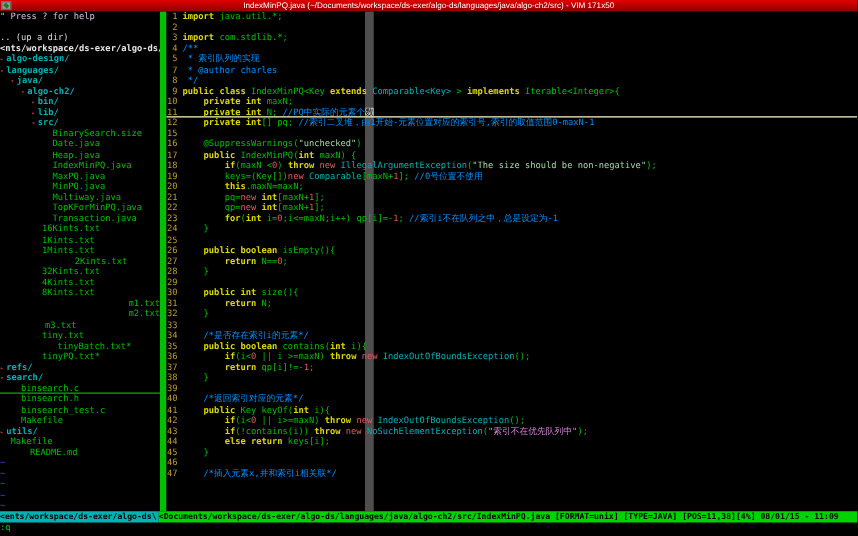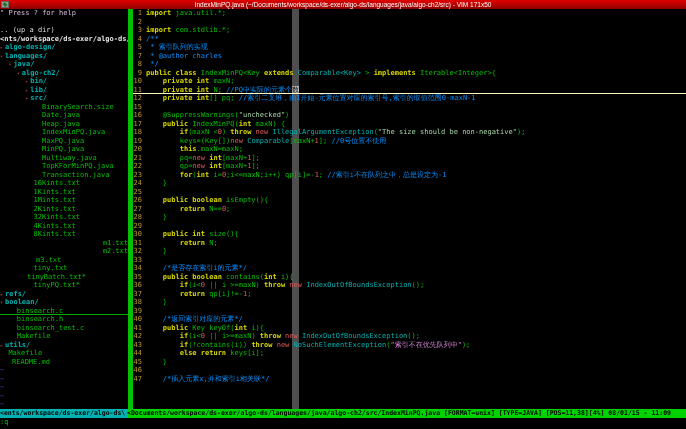--- a/index.html
+++ b/index.html
@@ -71,39 +71,39 @@
           <div class="row t-item" style="padding-left: 42px;"><span class="file">Heap.java</span></div>
           <div class="row t-item" style="padding-left: 42px;"><span class="file">IndexMinPQ.java</span></div>
           <div class="row t-item" style="padding-left: 42px;"><span class="file">MaxPQ.java</span></div>
           <div class="row t-item" style="padding-left: 42px;"><span class="file">MinPQ.java</span></div>
           <div class="row t-item" style="padding-left: 42px;"><span class="file">Multiway.java</span></div>
           <div class="row t-item" style="padding-left: 42px;"><span class="file">TopKForMinPQ.java</span></div>
           <div class="row t-item" style="padding-left: 42px;"><span class="file">Transaction.java</span></div>
           <div class="row t-item" style="padding-left: 33.6px;"><span class="file">16Kints.txt</span></div>
           <div class="row t-item" style="padding-left: 33.6px;"><span class="file">1Kints.txt</span></div>
           <div class="row t-item" style="padding-left: 33.6px;"><span class="file">1Mints.txt</span></div>
-          <div class="row t-item" style="padding-left: 33.6px;"><span class="file">2Kints.txt</span></div>
+          <div class="row t-item" style="padding-left: 33.6px; text-align: center;"><span class="file">2Kints.txt</span></div>
           <div class="row t-item" style="padding-left: 33.6px;"><span class="file">32Kints.txt</span></div>
           <div class="row t-item" style="padding-left: 33.6px;"><span class="file">4Kints.txt</span></div>
           <div class="row t-item" style="padding-left: 33.6px;"><span class="file">8Kints.txt</span></div>
           <div class="row t-item" style="padding-left: 33.6px; text-align: right;"><span class="file">m1.txt</span></div>
           <div class="row t-item" style="padding-left: 33.6px; text-align: right;"><span class="file">m2.txt</span></div>
           <div class="row t-item" style="padding-left: 36px;"><span class="file">m3.txt</span></div>
           <div class="row t-item" style="padding-left: 33.6px;"><span class="file">tiny.txt</span></div>
-          <div class="row t-item" style="padding-left: 27px; text-decoration: underline;"><span class="file">tinyBatch.txt*</span></div>
+          <div class="row t-item" style="padding-left: 46px; text-decoration: underline;"><span class="file">tinyBatch.txt*</span></div>
           <div class="row t-item" style="padding-left: 33.6px;"><span class="file">tinyPQ.txt*</span></div>
           <div class="row t-item" style="padding-left: 0px;"><span class="arrow">▸</span><span class="dir">refs/</span></div>
-          <div class="row t-item" style="padding-left: 0px;"><span class="arrow">▾</span><span class="dir">boolean/</span></div>
+          <div class="row t-item" style="padding-left: 0px;"><span class="arrow">▾</span><span class="dir">search/</span></div>
           <div class="row t-item ul" style="padding-left: 16.8px;"><span class="file">binsearch.c</span></div>
           <div class="row t-item" style="padding-left: 16.8px;"><span class="file">binsearch.h</span></div>
           <div class="row t-item" style="padding-left: 16.8px;"><span class="file">binsearch_test.c</span></div>
           <div class="row t-item" style="padding-left: 16.8px;"><span class="file">Makefile</span></div>
           <div class="row t-item" style="padding-left: 0px;"><span class="arrow">▸</span><span class="dir">utils/</span></div>
           <div class="row t-item" style="padding-left: 8.4px;"><span class="file">Makefile</span></div>
-          <div class="row t-item" style="padding-left: 12px;"><span class="file">README.md</span></div>
+          <div class="row t-item" style="padding-left: 24px;"><span class="file">README.md</span></div>
           <div class="row tilde">~</div>
           <div class="row tilde">~</div>
           <div class="row tilde">~</div>
           <div class="row tilde">~</div>
           <div class="row tilde">~</div>
         </div>
       <div class="vsplit"></div>
       <div class="code" id="code">
         <div class="ccol" id="ccol" style="left: 159px; width: 7px;"></div>
       <div class="row c-line"><span class="gut">1</span><span class="tk">import</span><span class="tp"> java.util.*;</span></div>

